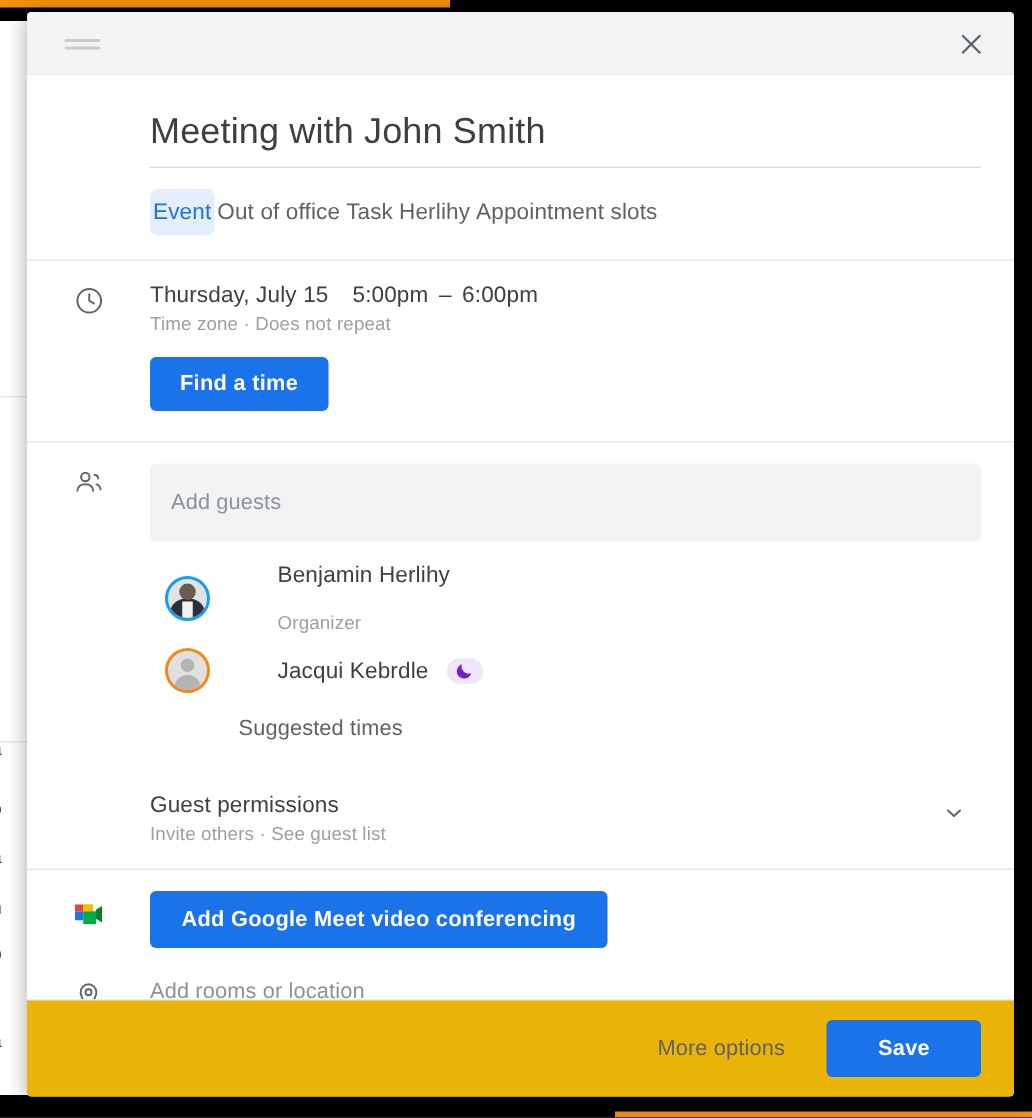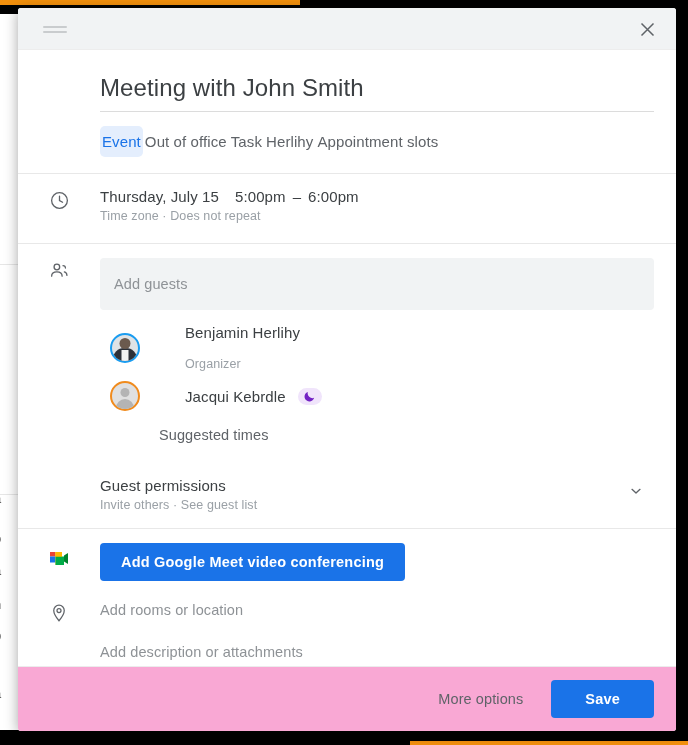--- a/index.html
+++ b/index.html
@@ -376,21 +376,21 @@
 
   
   .footer {
     flex: 0 0 auto;
     border-top: 1px solid #ececec;
     height: 64px;
     display: flex;
     align-items: center;
     justify-content: flex-end;
     padding-right: 22px;
-    background: #f9a8d4;
+    background: #eab308;
   }
   .more-options {
     font-size: 14.5px;
     color: #5f6368;
     margin-right: 28px;
     cursor: pointer;
     letter-spacing: 0.1px;
   }
   .save-btn {
     background: #1a73e8;
@@ -464,20 +464,21 @@
           <svg class="icon" width="21" height="21" viewBox="0 0 24 24" aria-hidden="true">
             <circle cx="12" cy="12" r="9" stroke="#5f6368" stroke-width="1.5" fill="none"></circle>
             <path d="M12 7 L12 12 L15.5 14" stroke="#5f6368" stroke-width="1.5" fill="none" stroke-linecap="round"></path>
           </svg>
         </div>
         <div class="content when-block">
           <div class="when-main">
             <span class="dt">Thursday, July 15</span><span>5:00pm</span><span class="sep">–</span><span>6:00pm</span>
           </div>
           <div class="when-sub">Time zone · Does not repeat</div>
+          <button class="btn-primary">Find a time</button>
         </div>
       </div>
 
       <div class="divider"></div>
 
       <div class="row guests-block">
         <div class="gutter">
           <svg class="icon" width="21" height="21" viewBox="0 0 24 24" aria-hidden="true">
             <circle cx="9" cy="8" r="3.2" stroke="#5f6368" stroke-width="1.5" fill="none"></circle>
             <path d="M3 18.5c0-3.3 2.7-5 6-5s6 1.7 6 5" stroke="#5f6368" stroke-width="1.5" fill="none" stroke-linecap="round"></path>

